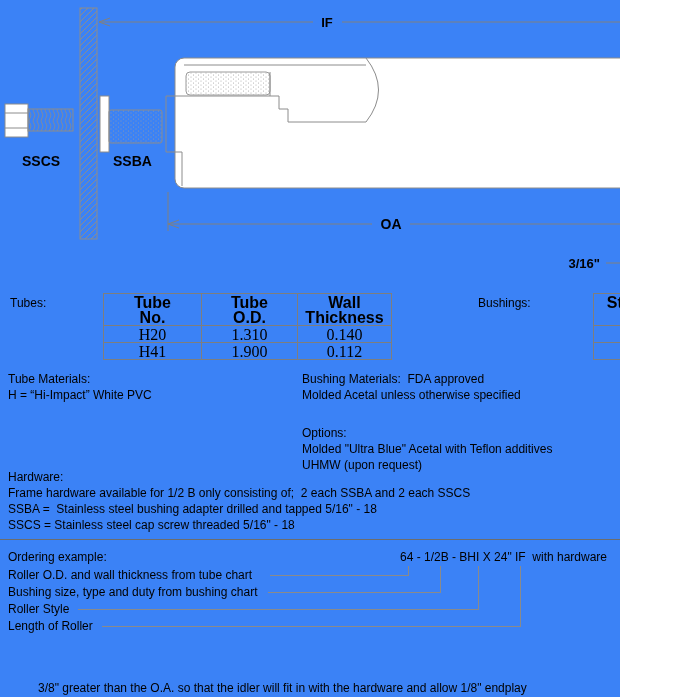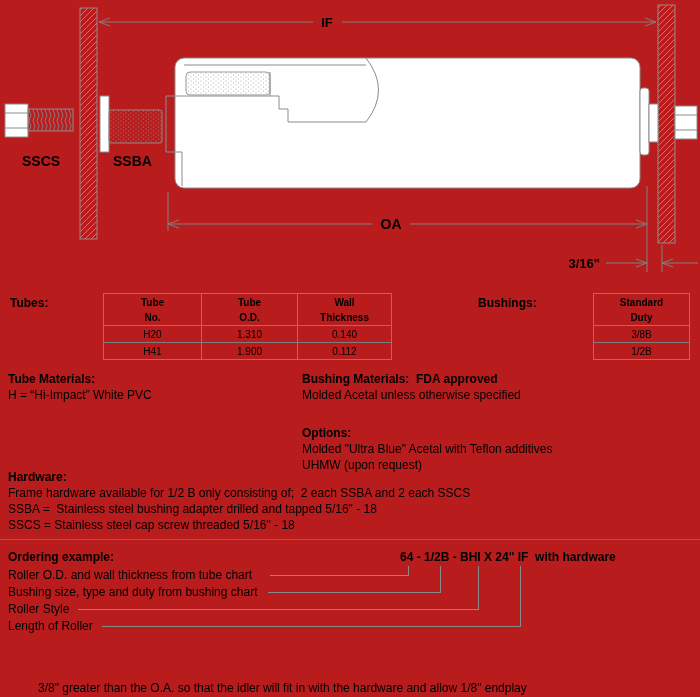--- a/index.html
+++ b/index.html
@@ -1,35 +1,35 @@
 <!DOCTYPE html>
 <html><head>
 <meta charset="utf-8">
 <style>
   html,body { margin:0; padding:0; background:#fff; }
   .sheet {
-    position:relative; width:700px; height:697px; background:#b91c1c;
+    position:relative; width:620px; height:697px; background:#3b82f6;
     font-family:"Liberation Sans", sans-serif; color:#000; overflow:hidden;
   }
   .abs { position:absolute; }
   .t  { font-size:12px; line-height:15px; white-space:pre; }
-  .hd { font-weight:bold;text-align:center; }
+  .hd { font-weight:normal;text-align:center; }
   svg text { font-family:"Liberation Sans", sans-serif; }
   .dimtxt  { font-weight:bold; font-size:13px; fill:#000; }
   .dimtxt2 { font-weight:bold; font-size:14px; fill:#000; }
   .parttxt { font-weight:bold; font-size:14px; fill:#000; }
   table.spec {
     position:absolute; border-collapse:collapse; table-layout:fixed;
     font-size:12px; text-align:center;
   }
   table.spec th, table.spec td {
-    border:1px solid #7e7e7e; padding:0; text-align:center; font-size:10px; line-height:15px;
+    border:1px solid #7e7e7e; padding:0; text-align:center; font-size:16px; line-height:15px;
   }
   table.spec th { font-weight:bold; height:31px; vertical-align:middle; }
-  table.spec td { height:16px; }
+  table.spec td { height:16px;font-family:Liberation Serif, serif; }
   .callout {
     position:absolute;
     border-right:1px solid #8a8a8a;
     border-bottom:1px solid #8a8a8a;
   }
   .divider { position:absolute; left:0; width:700px; border-top:1px solid #6d6d6d; }
 </style>
 </head>
 <body>
 

